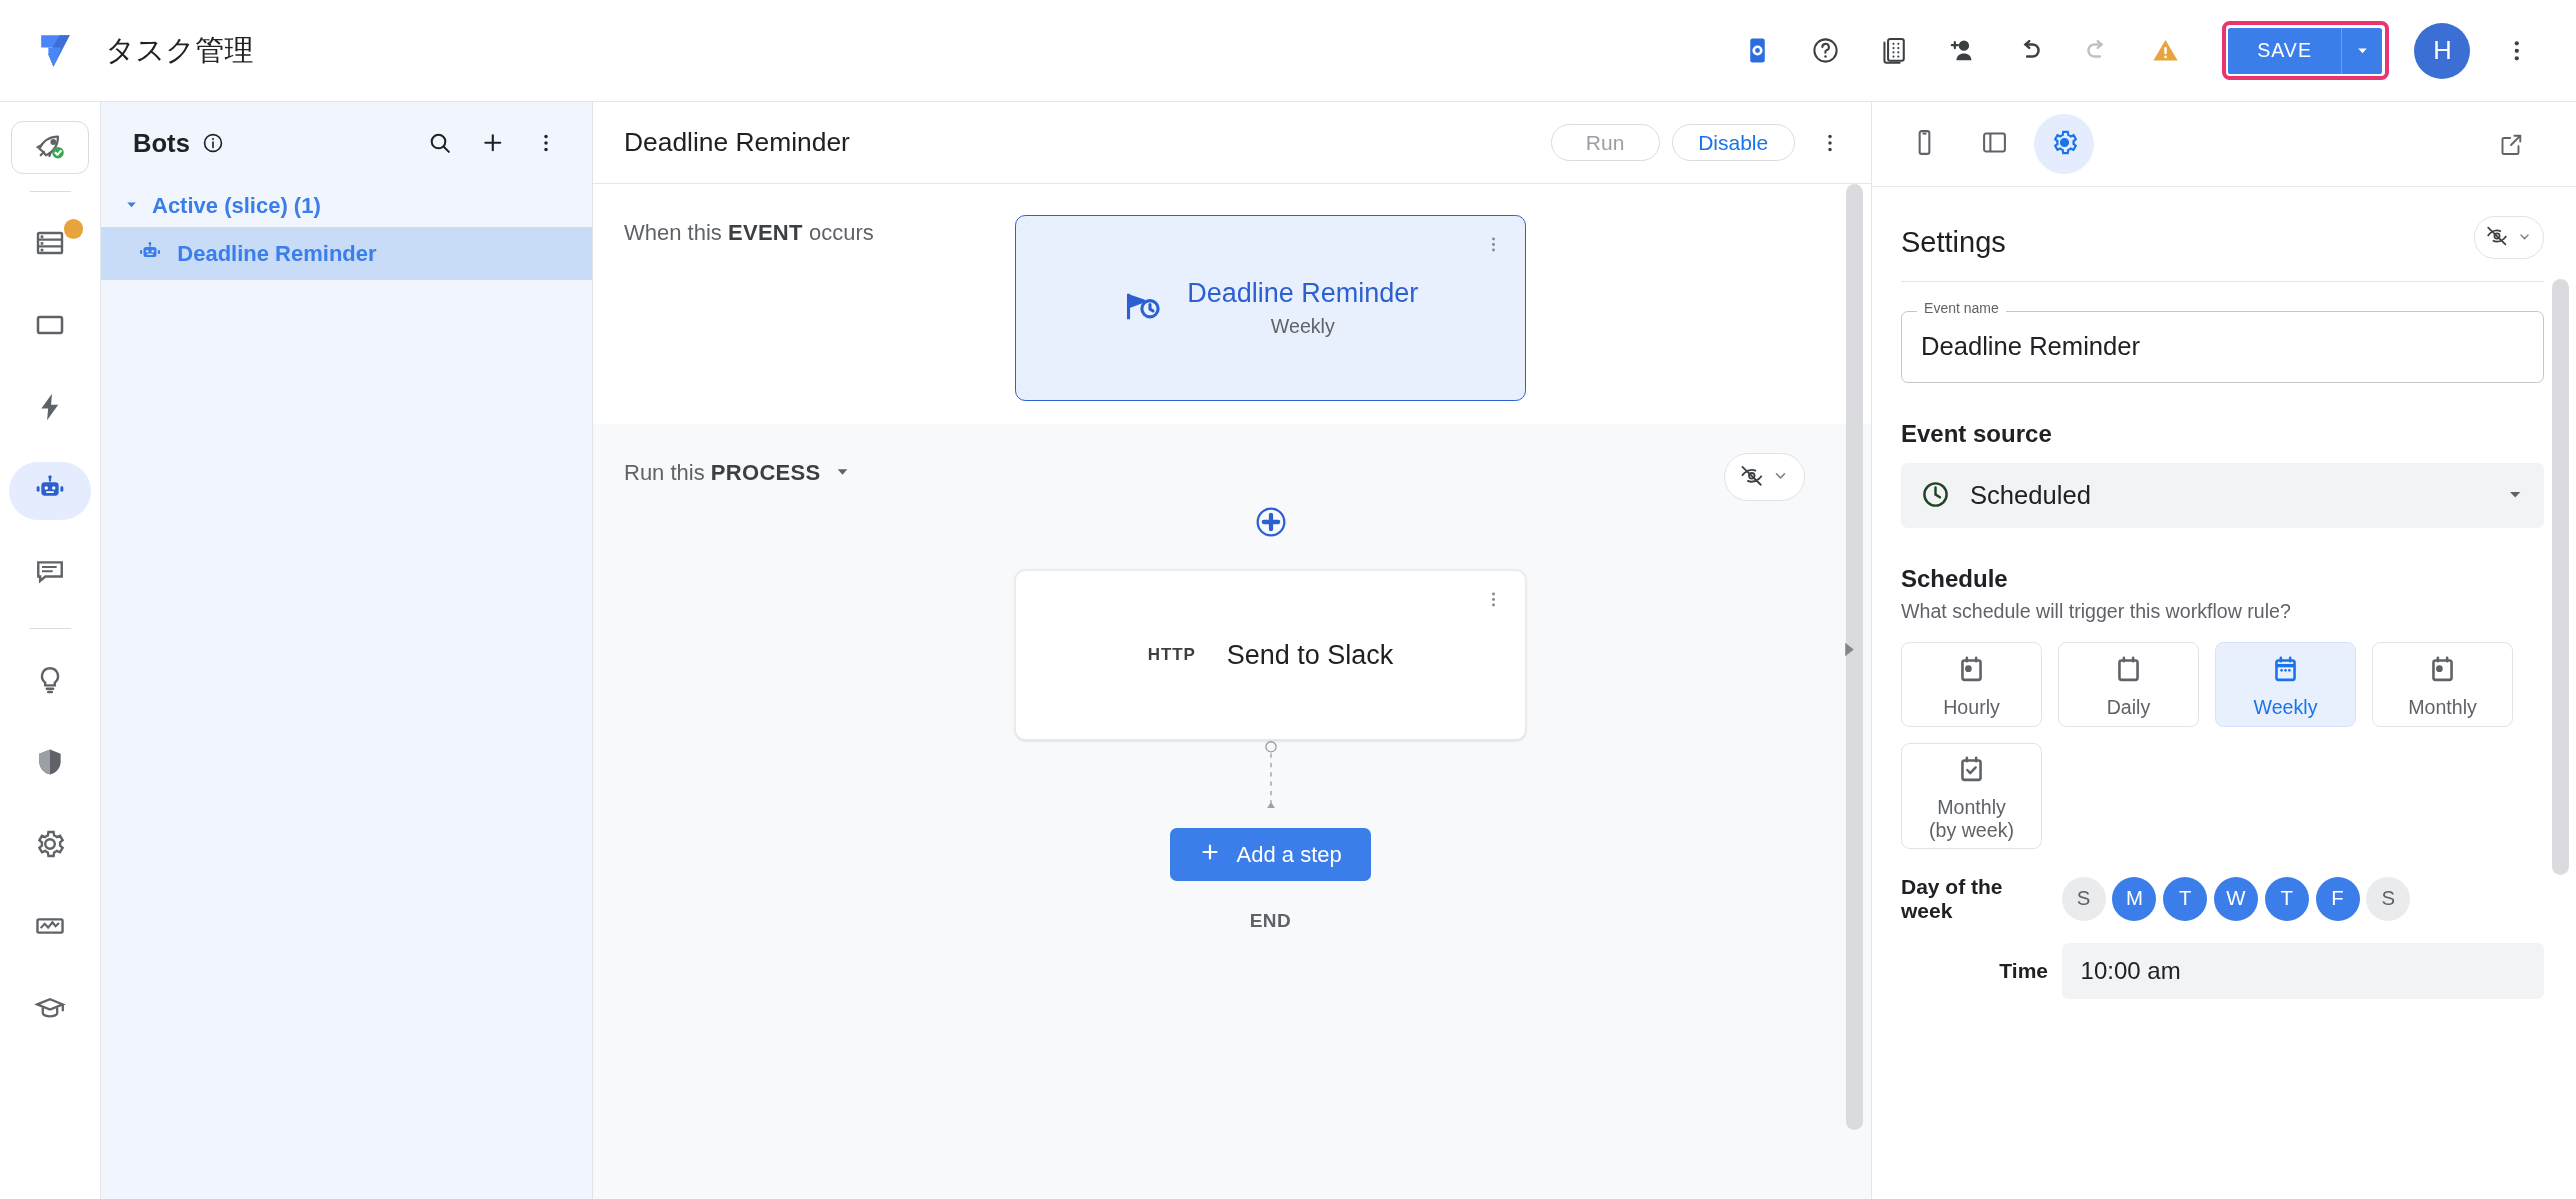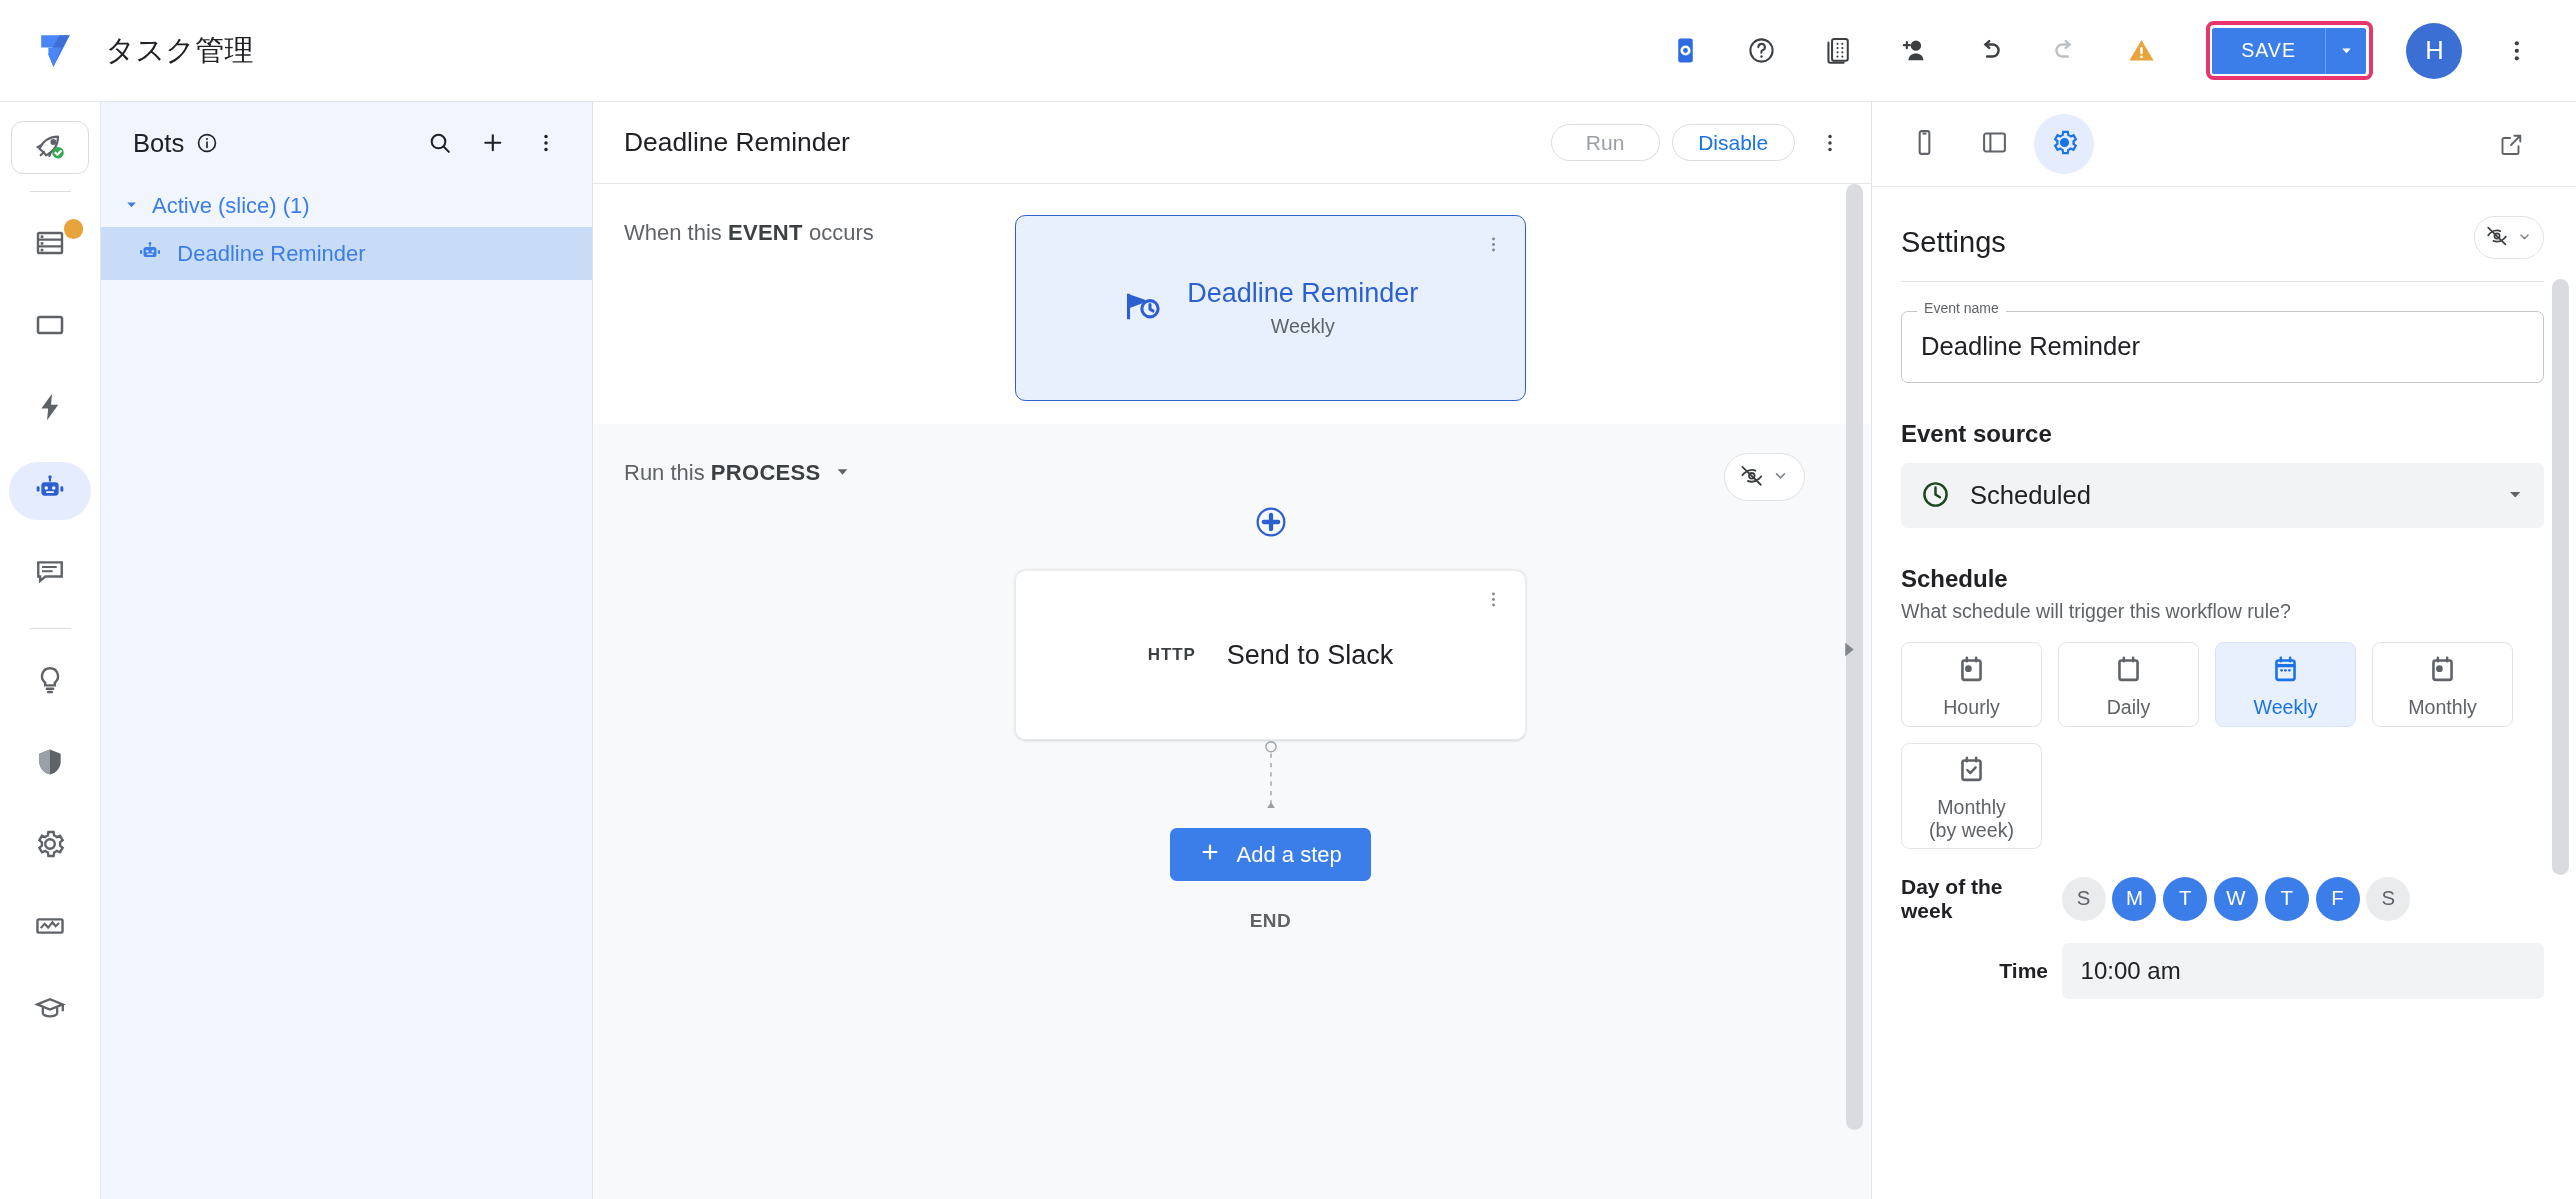--- a/index.html
+++ b/index.html
@@ -17,21 +17,21 @@
     background: #fff;
     border-bottom: 0.9px solid #e4e6ea;
     display: flex; align-items: center;
     padding: 0 25.6px 0 31px;
     position: relative; z-index: 20;
   }
   .brand { display: flex; align-items: center; gap: 25.6px; }
   .logo { width: 49px; height: 49px; display: block; }
   .app-title { font-size: 29px; color: #202124; letter-spacing: 0.2px; }
   .topbar-spacer { flex: 1; }
-  .topbar-actions { display: flex; align-items: center; gap: 8px; justify-content: flex-end; }
+  .topbar-actions { display: flex; align-items: center; gap: 0px; justify-content: flex-end; }
   .ticon {
     width: 56px; height: 56px; border-radius: 50%;
     display: flex; align-items: center; justify-content: center;
     cursor: pointer; margin: 0 6px;
   }
   .ticon svg { display: block; }
 
   .save-wrap {
     margin-left: 22px; margin-right: 6.8px;
     border: 4.3px solid #E8356D; border-radius: 7.7px;
@@ -84,21 +84,21 @@
     position: absolute; top: 3.4px; right: 7.7px;
     width: 19.6px; height: 19.6px; border-radius: 50%;
     background: #E8A33D;
   }
 
   
   .bots {
     width: 492px; min-width: 492px;
     background: #F1F5FE;
     border-right: 0.9px solid #dfe3e8;
-    display: flex; flex-direction: column;
+    display: flex; flex-direction: column; font-weight: bold;
   }
   .bots-head {
     height: 82px; display: flex; align-items: center;
     padding: 0 22px 0 32px;
   }
   .bots-title { font-size: 25.6px; color: #202124; }
   .info-i { margin-left: 12px; display: flex; align-items: center; cursor: pointer; }
   .bots-head-spacer { flex: 1; }
   .bots-head .hicon {
     width: 48px; height: 48px; border-radius: 50%;

